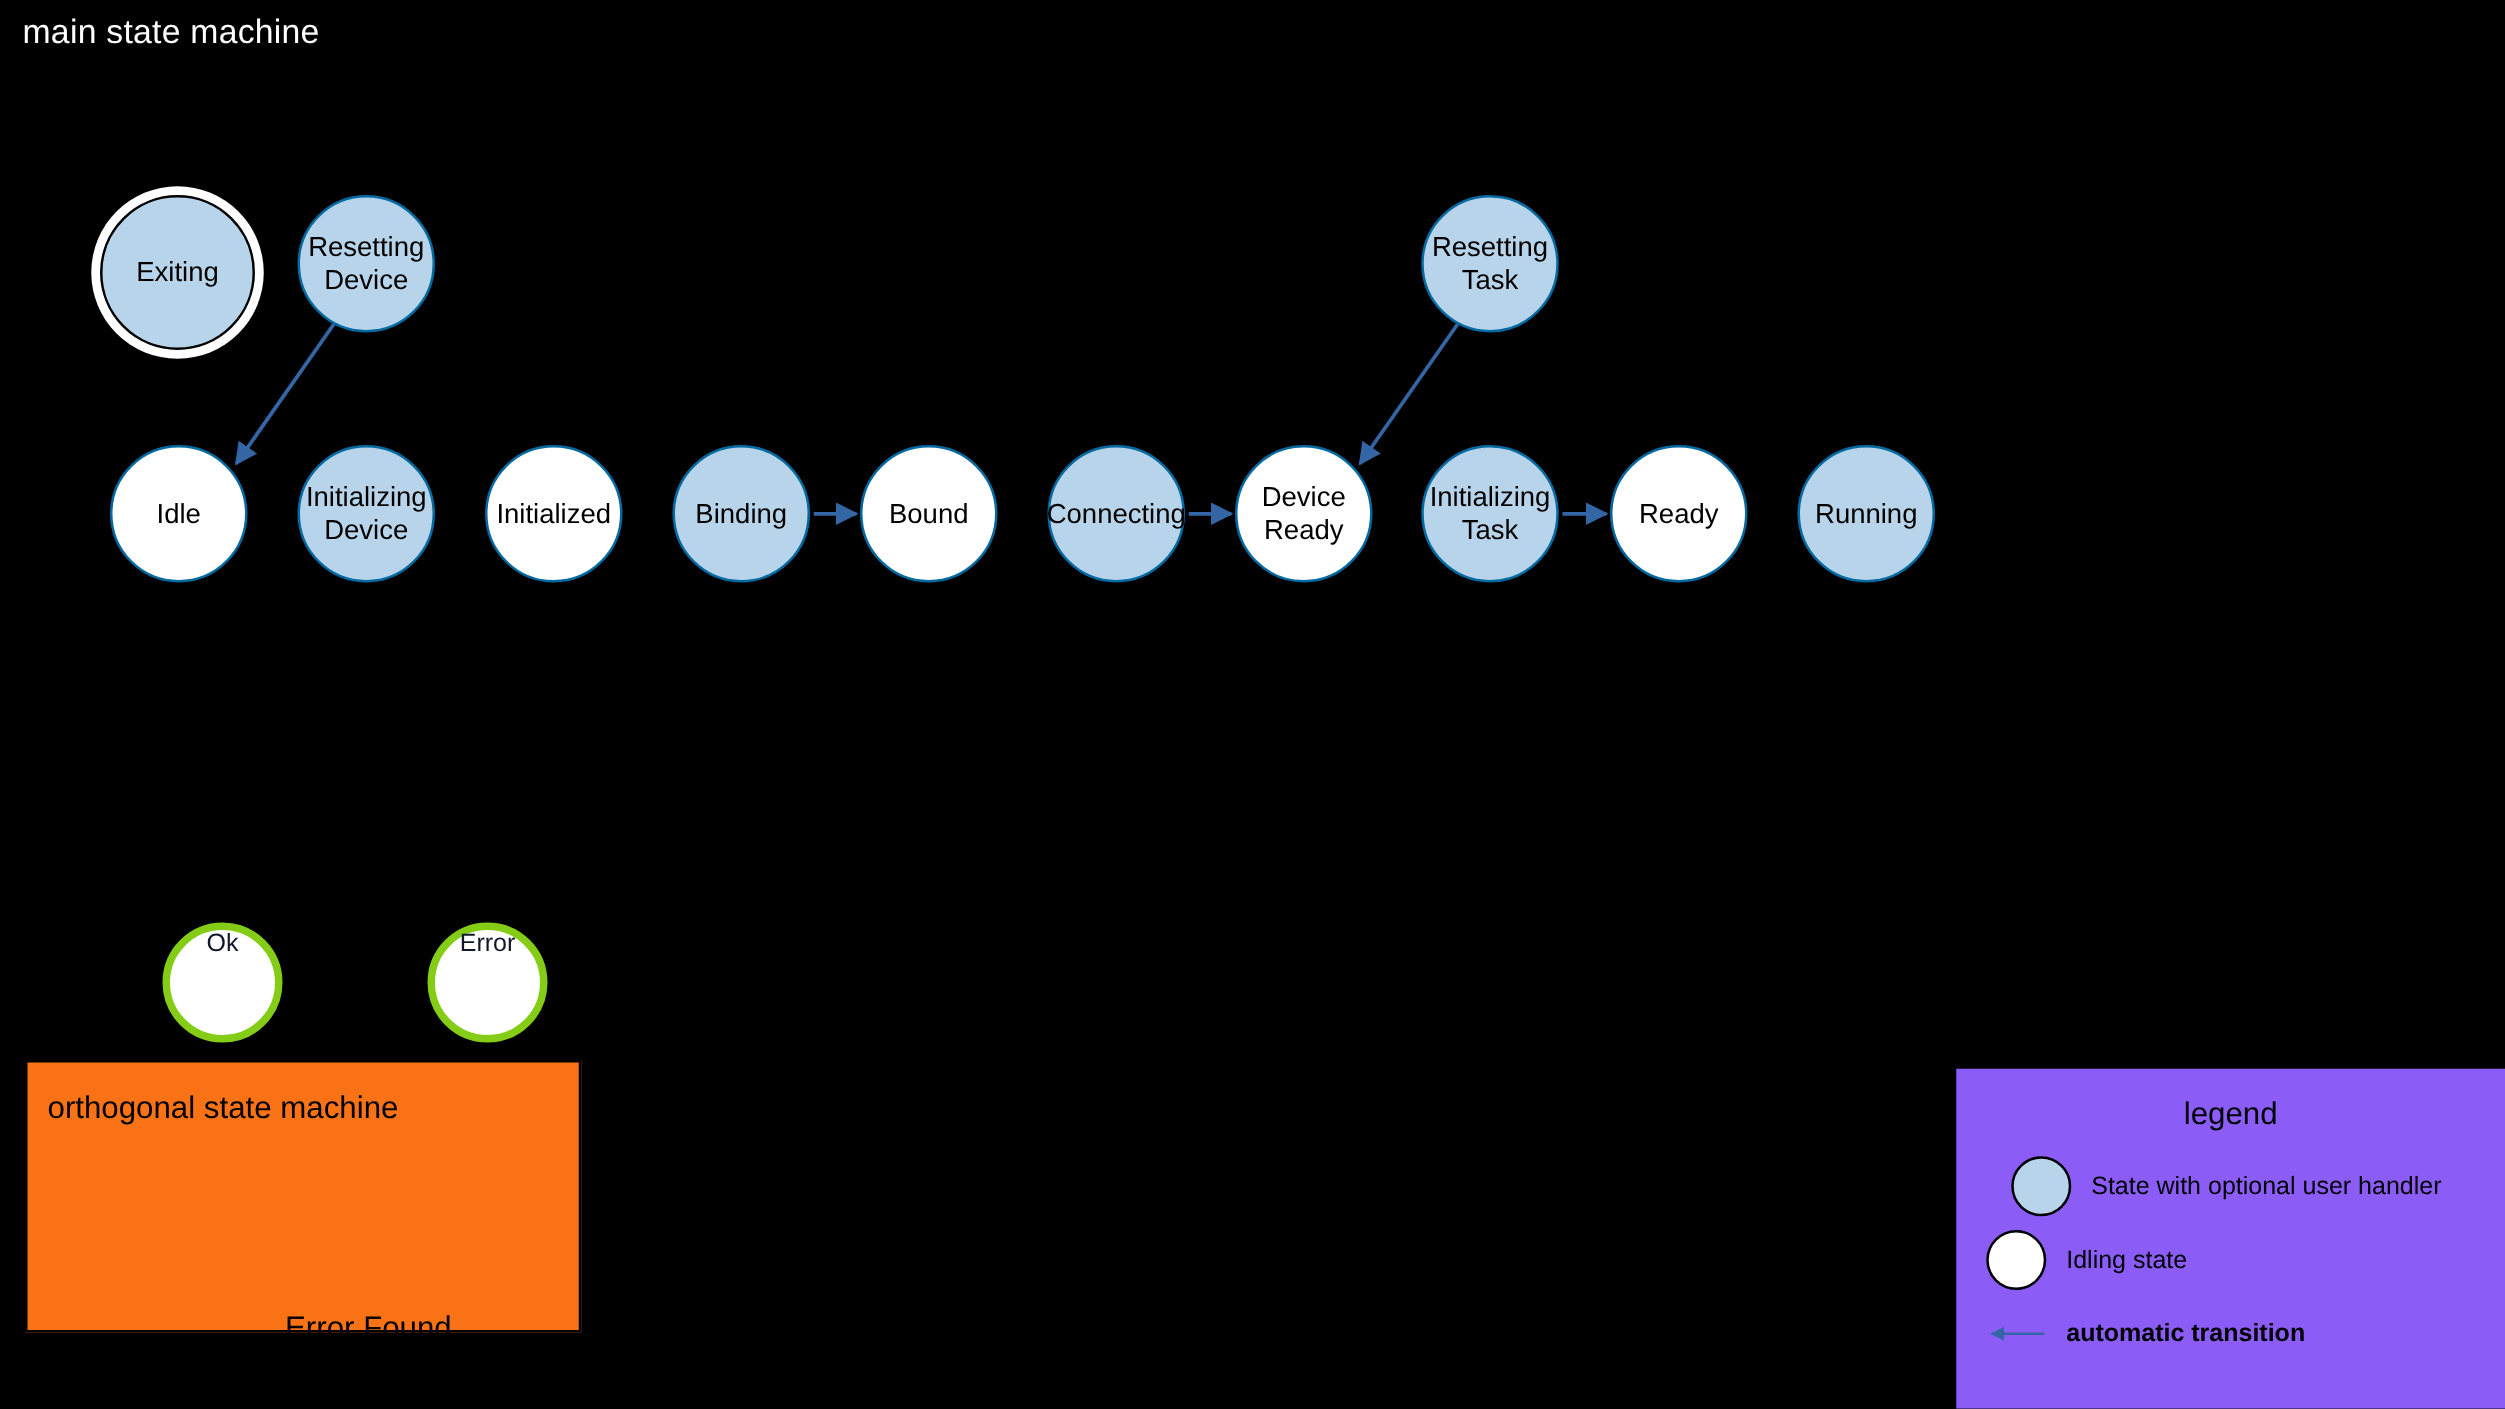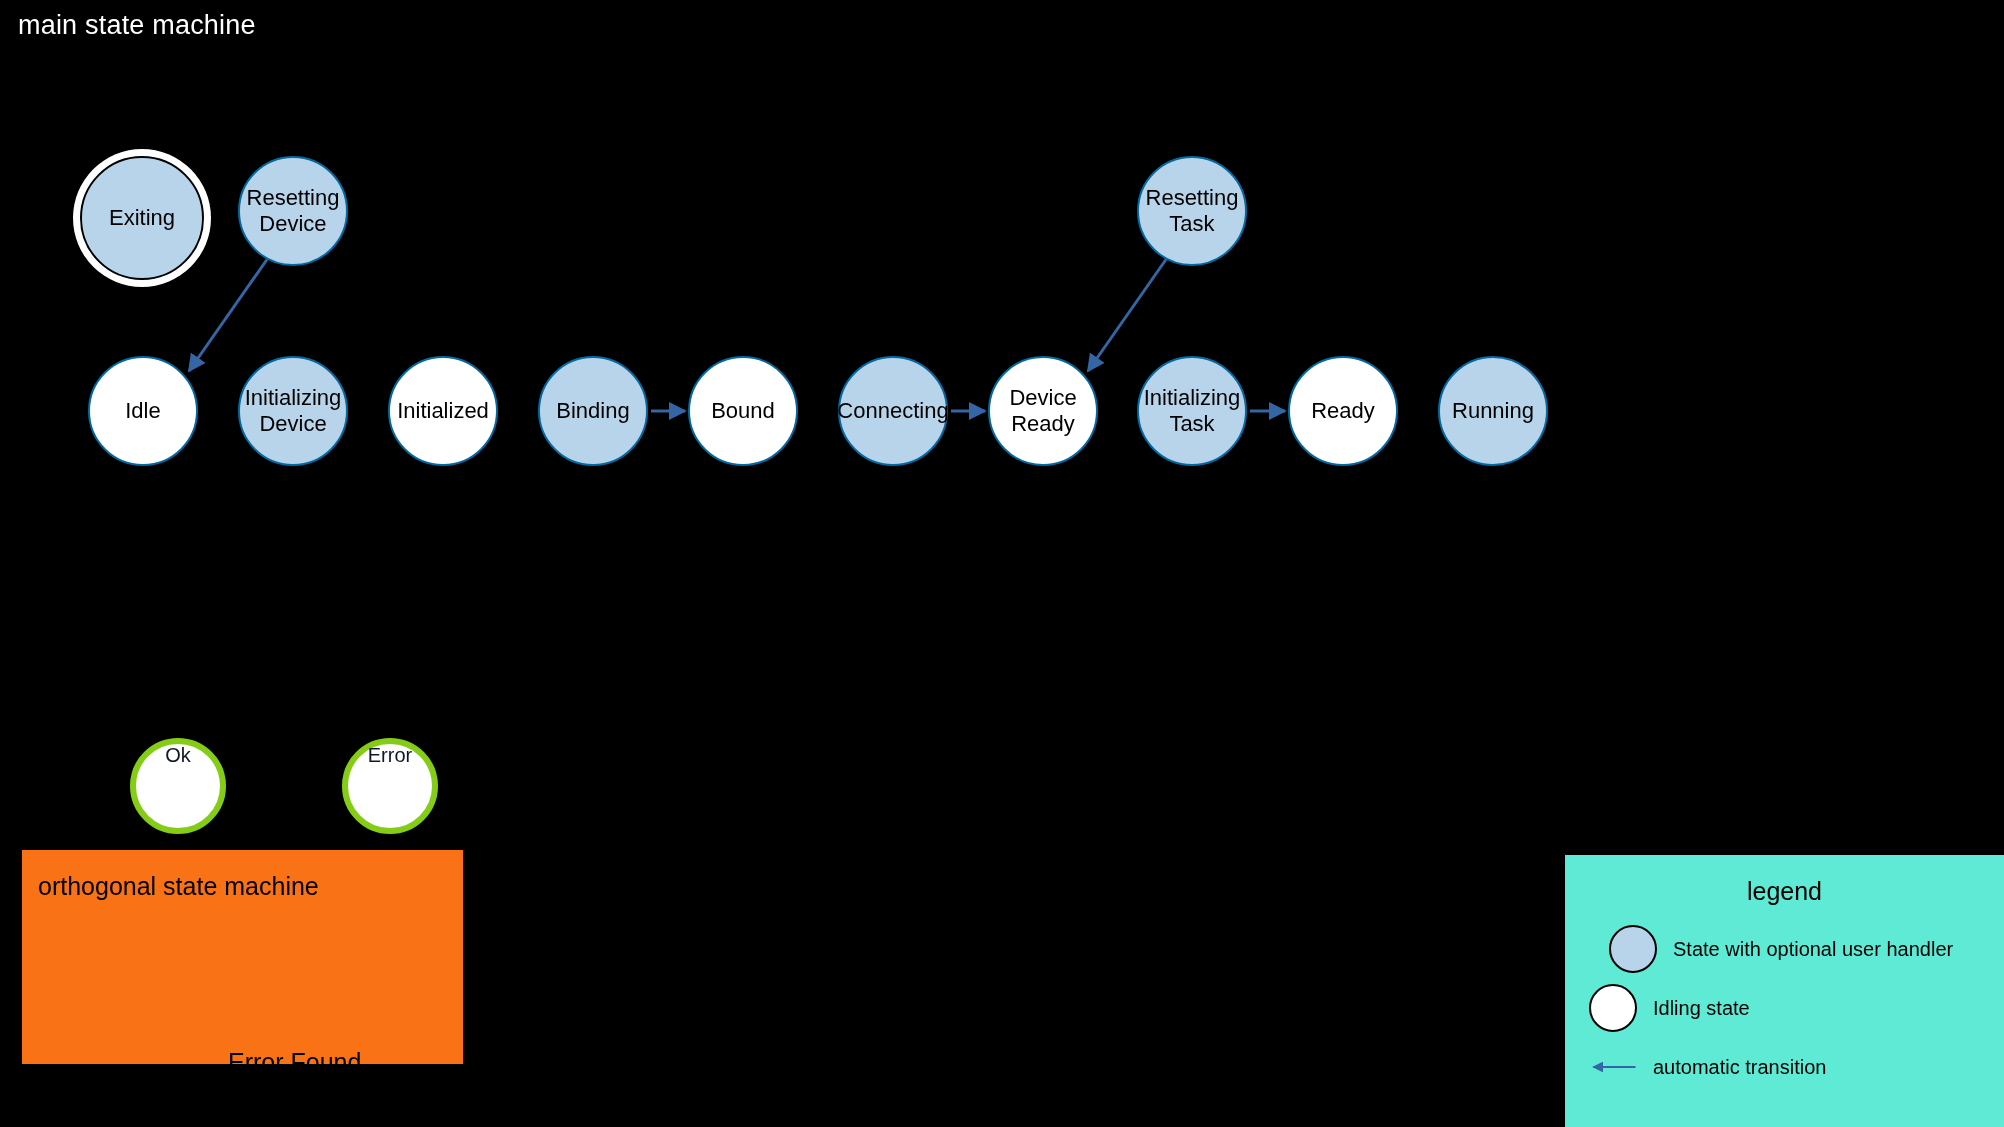--- a/index.html
+++ b/index.html
@@ -100,21 +100,21 @@
     white-space: nowrap;
   }
 
   
   #legend {
     position: absolute;
     left: 1565px;
     top: 855px;
     width: 439px;
     height: 272px;
-    background: #5eead4;
+    background: #8b5cf6;
     box-sizing: border-box;
   }
   #legend-title {
     position: absolute;
     top: 22px;
     left: 0;
     width: 100%;
     text-align: center;
     font-size: 25px;
     color: #000000;
@@ -147,21 +147,21 @@
     align-items: center;
   }
   .legend-text {
     margin-left: 16px;
     font-size: 20px;
     color: #000000;
     white-space: nowrap;
   }
   #legend-row-handler { top: 68px; margin-left: 20px; }
   #legend-row-idling  { top: 127px; }
-  #legend-row-arrow   { top: 186px; }
+  #legend-row-arrow   { top: 186px; font-weight: bold; }
 </style>
 </head>
 <body>
 
 <div class="diagram-title">main state machine</div>
 
 <svg id="canvas" viewBox="0 0 2004 1127" width="2004" height="1127" xmlns="http://www.w3.org/2000/svg">
   <defs>
     <marker id="arrow-blue" viewBox="0 0 10 10" refX="9" refY="5" markerWidth="6" markerHeight="6" orient="auto-start-reverse">
       <path d="M 0 0 L 10 5 L 0 10 z" fill="#3465a4"></path>

